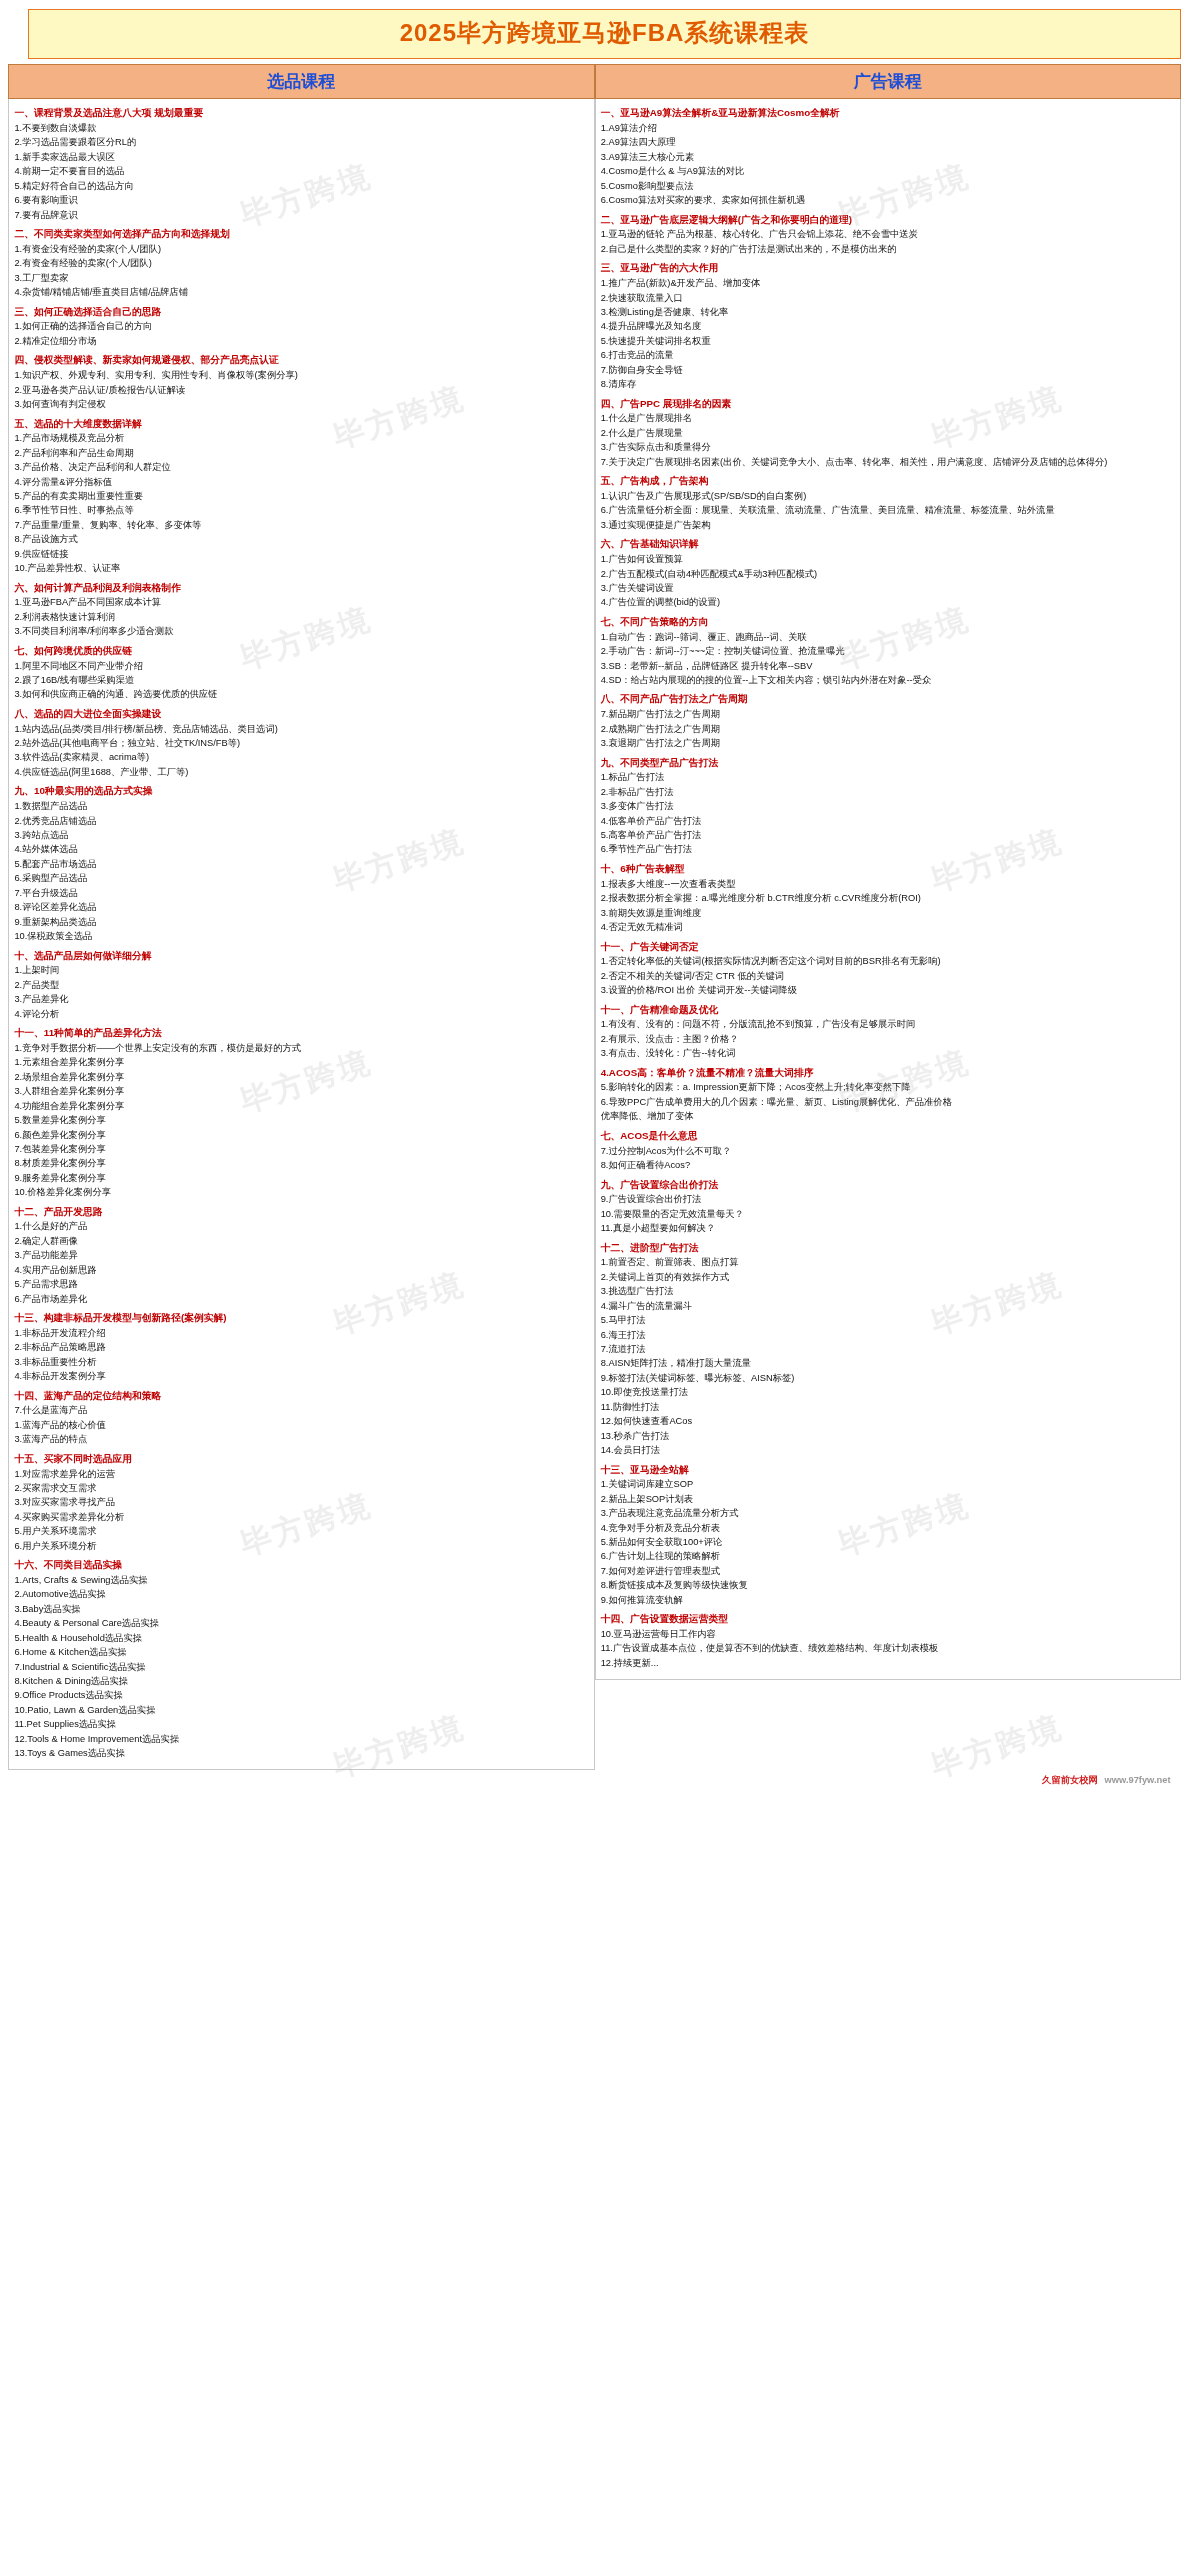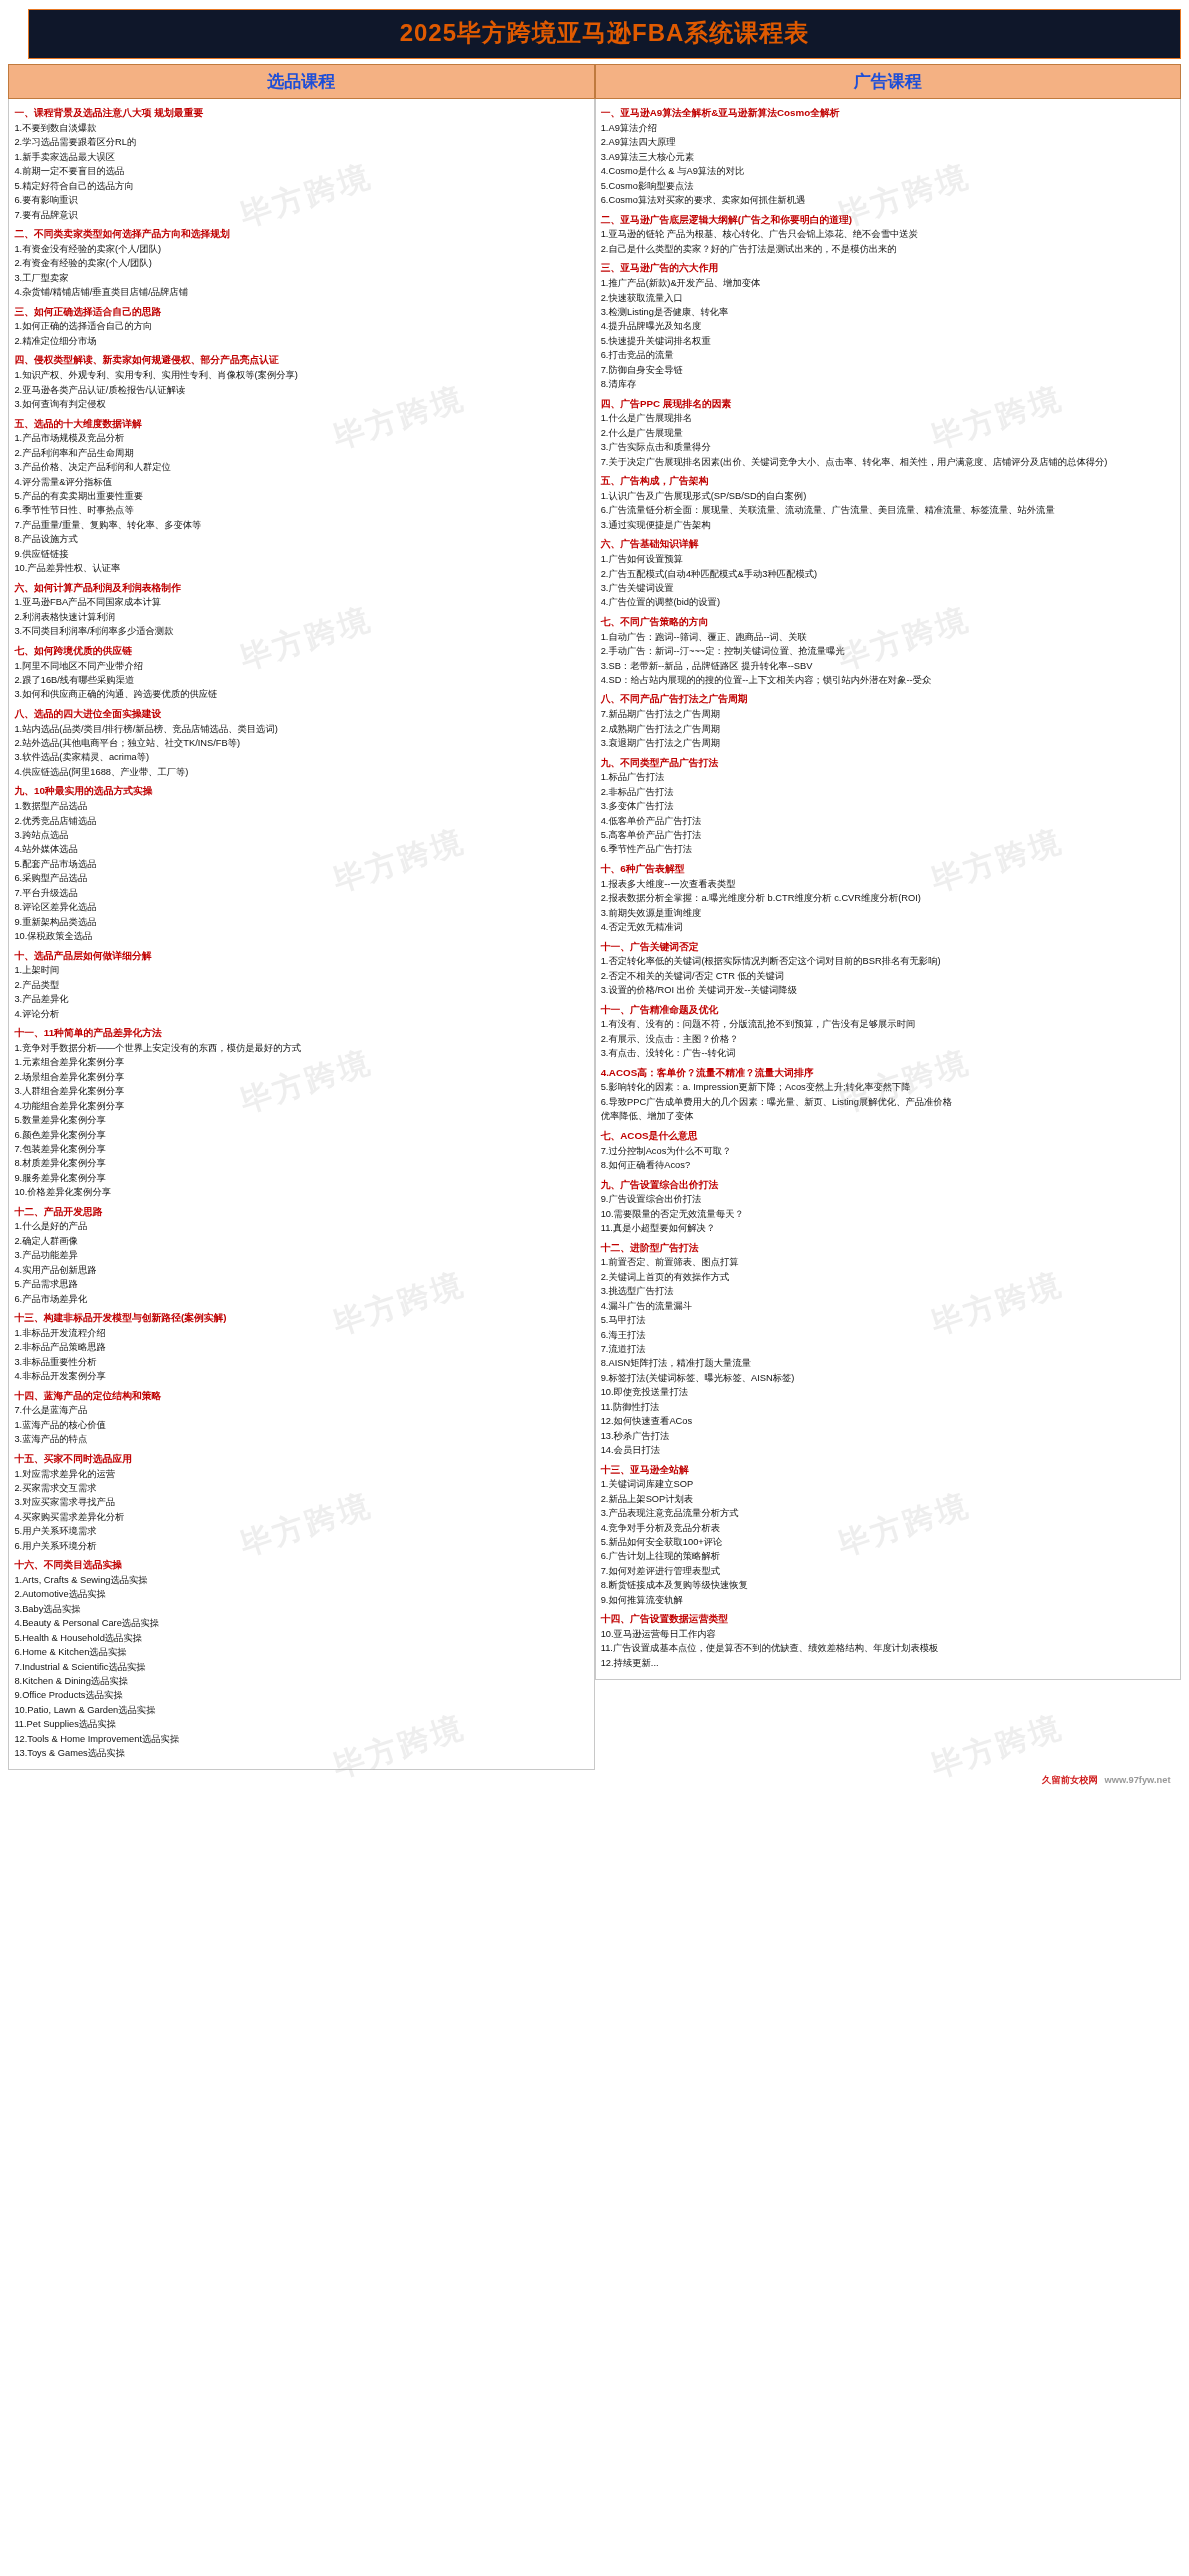--- a/index.html
+++ b/index.html
@@ -11,21 +11,21 @@
   }
   .page{
     width:1189px;
     box-sizing:border-box;
     padding:9.3px 8.2px 5.2px 8.2px;
     background:#ffffff;
     position:relative;
   }
   .title-bar{
     border:1.5px solid #e87722;
-    background:#0f172a;
+    background:#fef9c3;
     padding:7.2px 0 8.2px 0;
     text-align:center;
     margin-bottom:5.2px;
     margin-left:20px;
   }
   .title-bar .t{
     font-size:24px;
     font-weight:bold;
     color:#e05a00;
     letter-spacing:1px;

